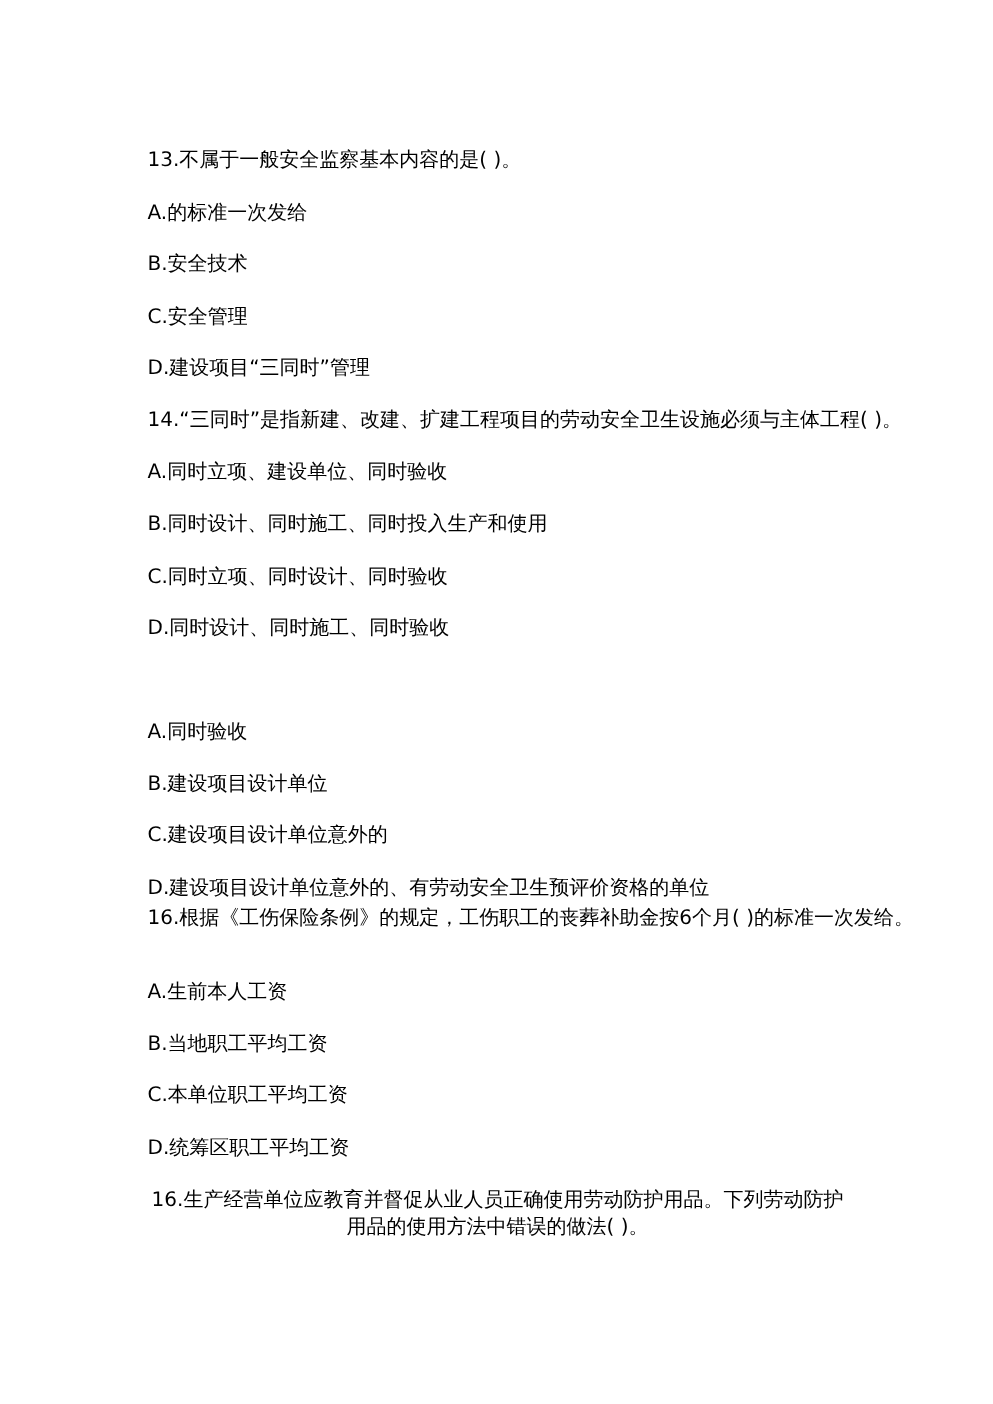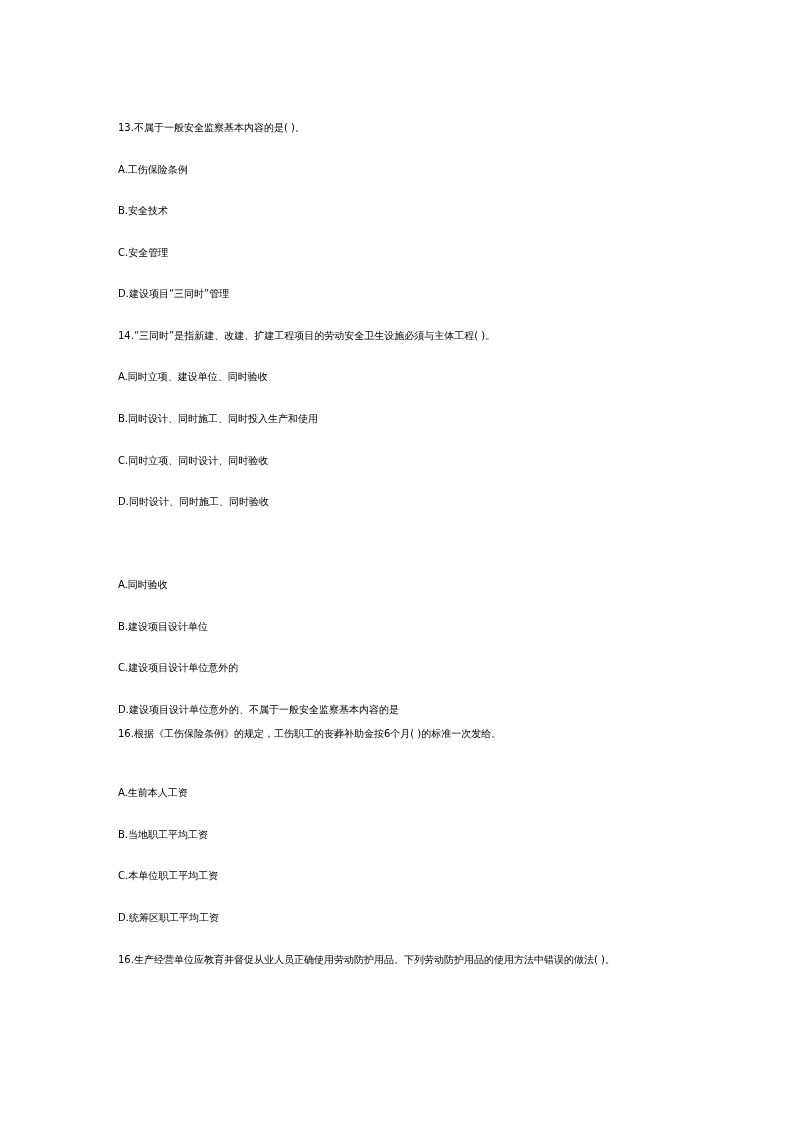--- a/index.html
+++ b/index.html
@@ -17,52 +17,53 @@
     }
     .page {
       position: absolute;
       left: 0; top: 0;
       width: 794px; height: 1123px;
       background: #ffffff;
     }
     .line {
       position: absolute;
       left: 118px;
-      font-size: 10px;
+      font-size: 16px;
       line-height: 20px;
       white-space: nowrap;
       letter-spacing: 0px;
+      text-align: center;
     }
     .line.wrap {
       white-space: normal;
       width: 560px;
       line-height: 21px;
     }
   </style>
 </head>
 <body>
 
 <div class="page">
 
   <div class="line" style="top:118px">13.不属于一般安全监察基本内容的是( )。</div>
-  <div class="line" style="top:160px">A.工伤保险条例</div>
+  <div class="line" style="top:160px">A.的标准一次发给</div>
   <div class="line" style="top:201px">B.安全技术</div>
   <div class="line" style="top:243px">C.安全管理</div>
   <div class="line" style="top:284px">D.建设项目“三同时”管理</div>
 
   <div class="line" style="top:326px">14.“三同时”是指新建、改建、扩建工程项目的劳动安全卫生设施必须与主体工程( )。</div>
   <div class="line" style="top:367px">A.同时立项、建设单位、同时验收</div>
   <div class="line" style="top:409px">B.同时设计、同时施工、同时投入生产和使用</div>
   <div class="line" style="top:492px">D.同时设计、同时施工、同时验收</div>
   <div class="line" style="top:451px">C.同时立项、同时设计、同时验收</div>
 
   <div class="line" style="top:575px">A.同时验收</div>
   <div class="line" style="top:617px">B.建设项目设计单位</div>
   <div class="line" style="top:658px">C.建设项目设计单位意外的</div>
-  <div class="line" style="top:700px">D.建设项目设计单位意外的、不属于一般安全监察基本内容的是</div>
+  <div class="line" style="top:700px">D.建设项目设计单位意外的、有劳动安全卫生预评价资格的单位</div>
 
   <div class="line" style="top:724px">16.根据《工伤保险条例》的规定，工伤职工的丧葬补助金按6个月( )的标准一次发给。</div>
   <div class="line" style="top:783px">A.生前本人工资</div>
   <div class="line" style="top:825px">B.当地职工平均工资</div>
   <div class="line" style="top:866px">C.本单位职工平均工资</div>
   <div class="line" style="top:908px">D.统筹区职工平均工资</div>
 
   <div class="line wrap" style="top:949px">16.生产经营单位应教育并督促从业人员正确使用劳动防护用品。下列劳动防护用品的使用方法中错误的做法( )。</div>
 
 </div>

